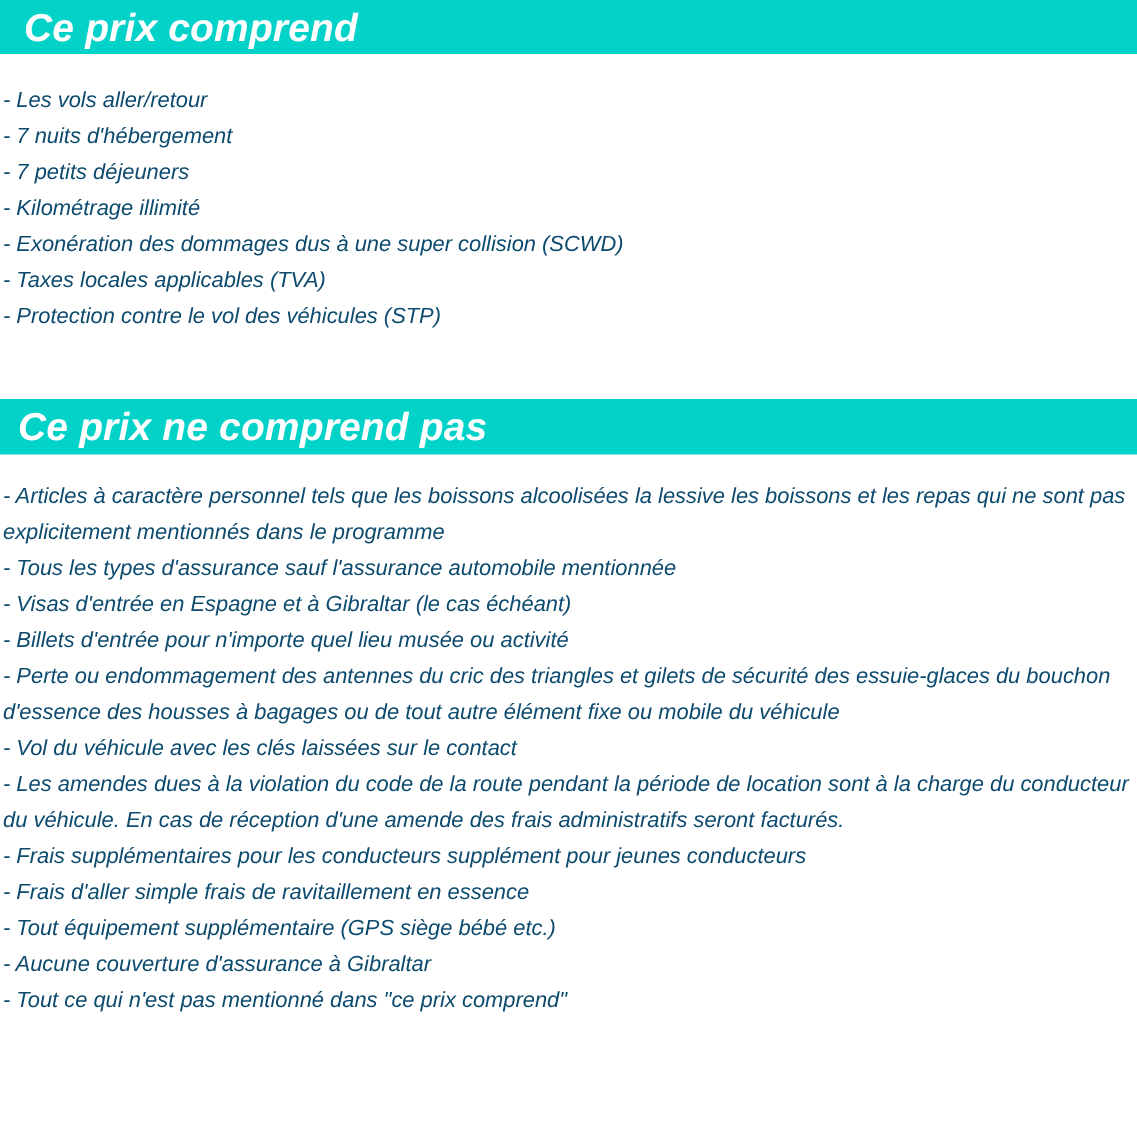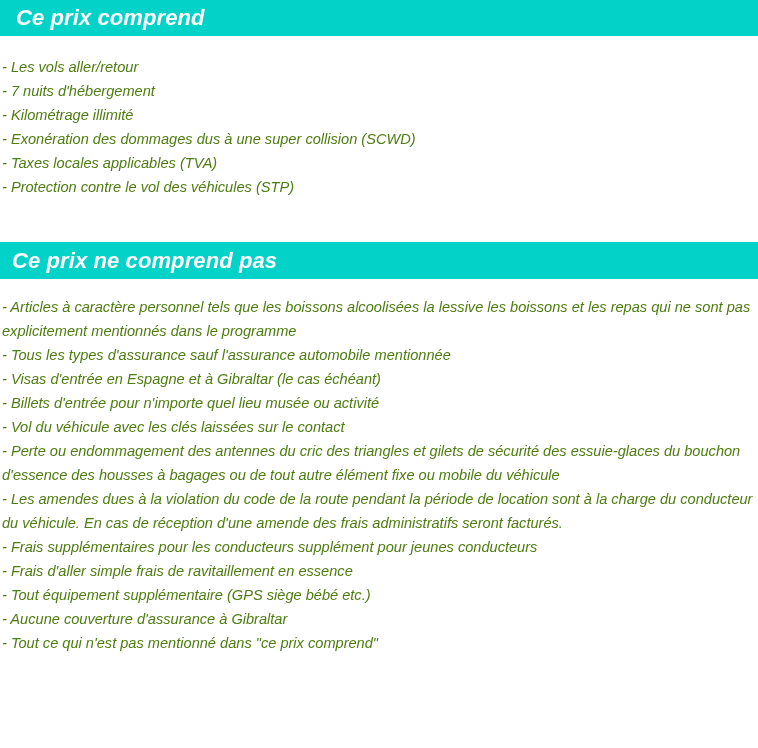--- a/index.html
+++ b/index.html
@@ -18,21 +18,21 @@
     position: relative;
     width: 758px;
     height: 748px;
     background: #ffffff;
   }
   .section-header {
     background: #03d2c9;
     color: #ffffff;
     font-style: italic;
     font-weight: bold;
-    font-size: 22px;
+    font-size: 26px;
     line-height: 36px;
     height: 36px;
     padding: 0 0 0 16px;
     letter-spacing: 0.1px;
     white-space: nowrap;
     box-sizing: border-box;
   }
   #header-included {
     margin: 0 0 0 0;
   }
@@ -41,21 +41,21 @@
     line-height: 37px;
     margin: 0;
     padding-left: 12px;
   }
   .list-block {
     padding: 0 0 0 0;
     margin: 0;
     list-style: none;
   }
   .list-item {
-    color: #4d7c0f;
+    color: #0c4a6e;
     font-style: italic;
     font-size: 14.6px;
     line-height: 24px;
     padding: 0 0 0 2px;
     margin: 0;
     text-indent: 0;
     white-space: normal;
   }
   #included-block {
     padding-top: 19px;
@@ -76,37 +76,38 @@
 </head>
 <body>
 
 <div class="page">
 
   <div class="section-header" id="header-included">Ce prix comprend</div>
 
   <div class="list-block" id="included-block">
       <p class="list-item">- Les vols aller/retour</p>
       <p class="list-item">- 7 nuits d'hébergement</p>
+      <p class="list-item">- 7 petits déjeuners</p>
       <p class="list-item">- Kilométrage illimité</p>
       <p class="list-item">- Exonération des dommages dus à une super collision (SCWD)</p>
       <p class="list-item">- Taxes locales applicables (TVA)</p>
       <p class="list-item">- Protection contre le vol des véhicules (STP)</p>
     </div>
 
   <div class="gap-between"></div>
 
   <div class="section-header" id="header-excluded">Ce prix ne comprend pas</div>
 
   <div class="list-block" id="excluded-block">
       <p class="list-item">- Articles à caractère personnel tels que les boissons alcoolisées la lessive les boissons et les repas qui ne sont pas explicitement mentionnés dans le programme</p>
       <p class="list-item">- Tous les types d'assurance sauf l'assurance automobile mentionnée</p>
       <p class="list-item">- Visas d'entrée en Espagne et à Gibraltar (le cas échéant)</p>
       <p class="list-item">- Billets d'entrée pour n'importe quel lieu musée ou activité</p>
+      <p class="list-item">- Perte ou endommagement des antennes du cric des triangles et gilets de sécurité des essuie-glaces du bouchon d'essence des housses à bagages ou de tout autre élément fixe ou mobile du véhicule</p>
       <p class="list-item">- Vol du véhicule avec les clés laissées sur le contact</p>
-      <p class="list-item">- Perte ou endommagement des antennes du cric des triangles et gilets de sécurité des essuie-glaces du bouchon d'essence des housses à bagages ou de tout autre élément fixe ou mobile du véhicule</p>
       <p class="list-item">- Les amendes dues à la violation du code de la route pendant la période de location sont à la charge du conducteur du véhicule. En cas de réception d'une amende des frais administratifs seront facturés.</p>
       <p class="list-item">- Frais supplémentaires pour les conducteurs supplément pour jeunes conducteurs</p>
       <p class="list-item">- Frais d'aller simple frais de ravitaillement en essence</p>
       <p class="list-item">- Tout équipement supplémentaire (GPS siège bébé etc.)</p>
       <p class="list-item">- Aucune couverture d'assurance à Gibraltar</p>
       <p class="list-item">- Tout ce qui n'est pas mentionné dans "ce prix comprend"</p>
     </div>
 
 </div>
 

